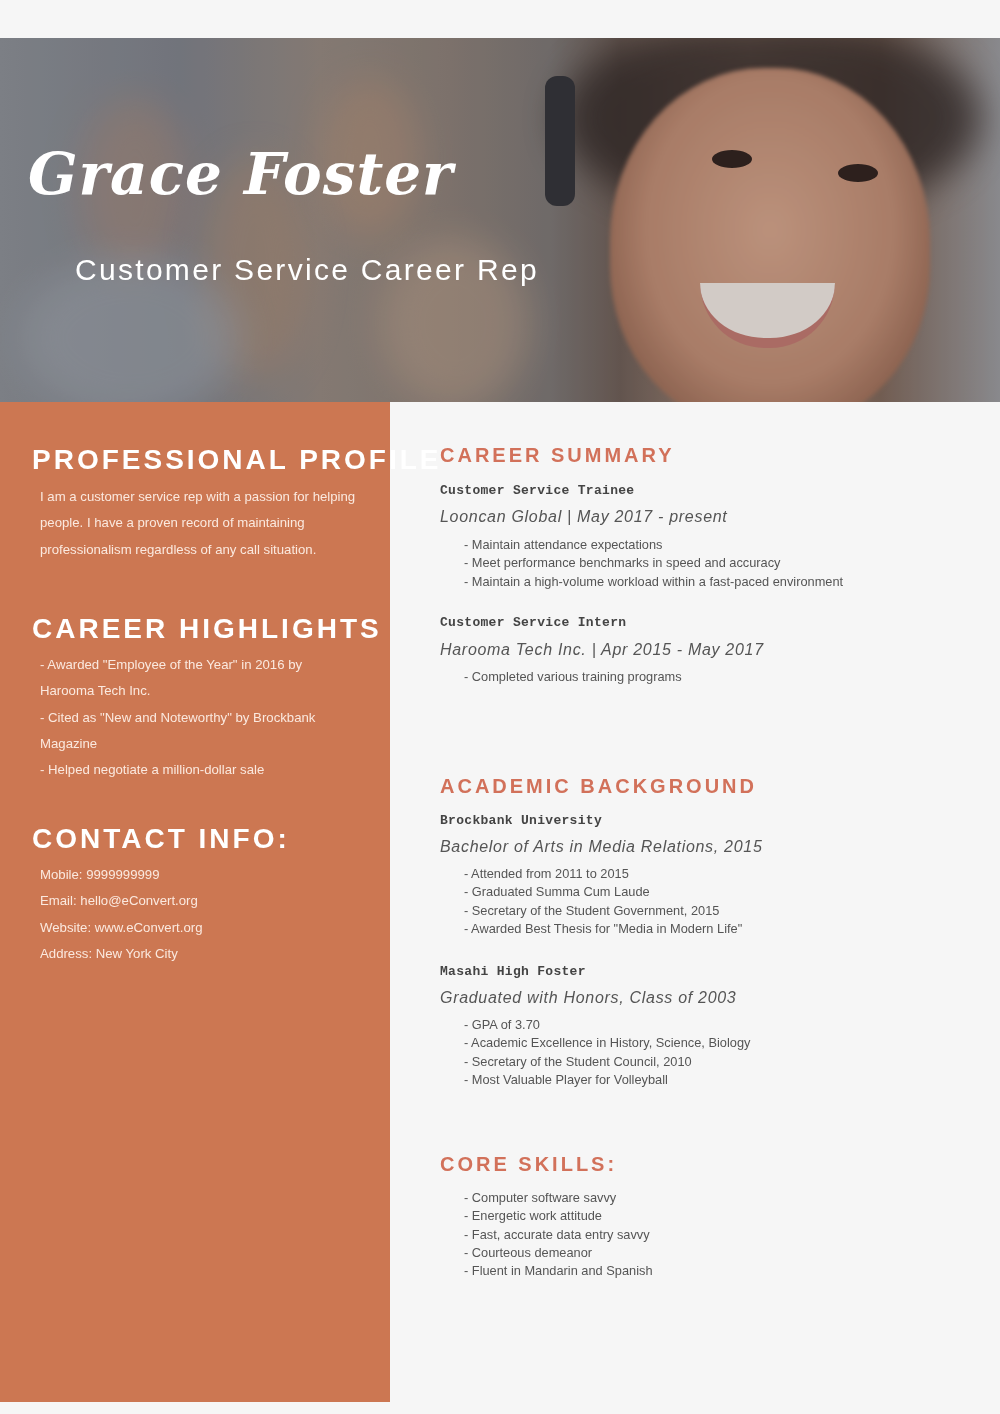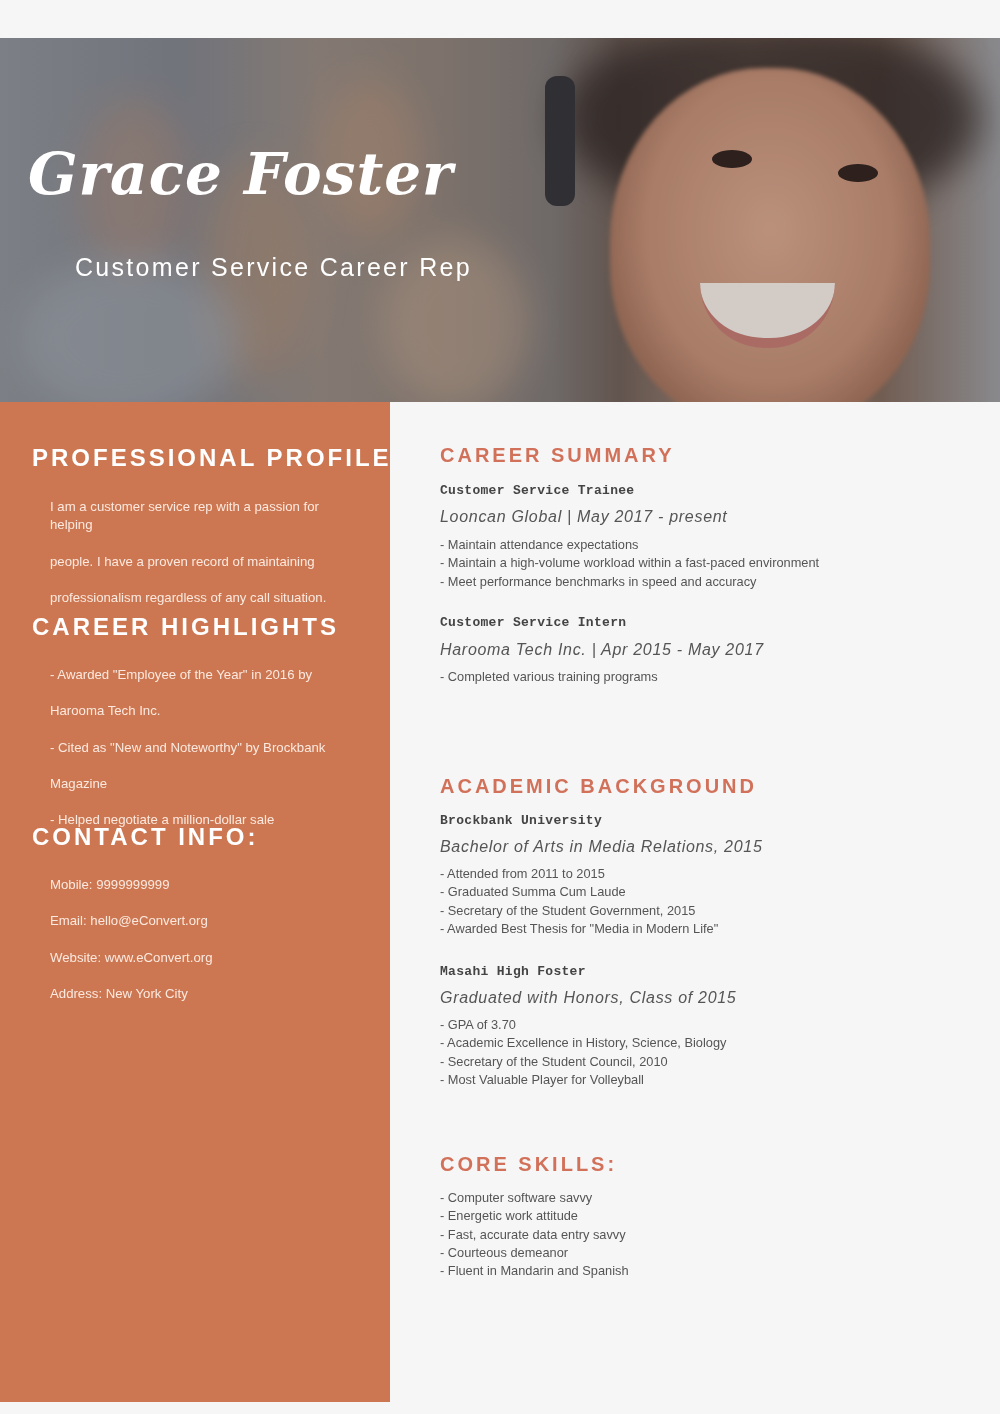--- a/index.html
+++ b/index.html
@@ -29,42 +29,42 @@
   .hero .shade { position: absolute; inset: 0; background: rgba(60,60,70,0.18); }
 
   .name {
     position: absolute; left: 28px; top: 140px; margin: 0;
     font-family: "DejaVu Serif", "Liberation Serif", serif;
     font-style: italic; font-weight: bold; font-size: 58px; color: #ffffff;
     letter-spacing: 1px; white-space: nowrap;
   }
   .role {
     position: absolute; left: 75px; top: 253px; margin: 0;
-    font-size: 25px; color: #ffffff; letter-spacing: 2.3px; white-space: nowrap;
+    font-size: 30px; color: #ffffff; letter-spacing: 2.3px; white-space: nowrap;
   }
 
   .sidebar {
     position: absolute; left: 0; top: 402px; width: 390px; height: 1000px;
     background: #cc7752;
   }
   .sb-h {
     position: absolute; left: 32px; margin: 0; color: #ffffff;
-    font-weight: bold; font-size: 24px; letter-spacing: 3px; white-space: nowrap;
+    font-weight: bold; font-size: 28px; letter-spacing: 3px; white-space: nowrap;
   }
   .sb-text { position: absolute; left: 32px; width: 340px; color: #fbe9df; font-size: 13.2px; line-height: 18.3px; }
-  .sb-text p { margin: 18px; }
+  .sb-text p { margin: 8px; }
 
   .main-h {
     position: absolute; left: 440px; margin: 0; color: #d2715a;
     font-weight: bold; font-size: 20px; letter-spacing: 3px; white-space: nowrap;
   }
   .entry-title { position: absolute; left: 440px; margin: 0; color: #444444; font-weight: bold; font-size: 13px; letter-spacing: .3px; white-space: nowrap; font-family: Liberation Mono, monospace; }
   .entry-sub { position: absolute; left: 440px; margin: 0; color: #555555; font-style: italic; font-size: 16px; letter-spacing: .7px; white-space: nowrap; text-align: right; }
   .bullets { position: absolute; left: 440px; margin: 0; padding: 0; list-style: none; color: #555555; font-size: 12.8px; line-height: 18.3px; }
-  .bullets li { white-space: nowrap; }
+  .bullets li { white-space: nowrap; margin-left: 24px; }
 </style>
 </head>
 <body>
 
 <div class="hero" title="Smiling customer service representative wearing a headset">
   <div class="blob b1"></div>
   <div class="blob b2"></div>
   <div class="blob b3"></div>
   <div class="blob b4"></div>
   <div class="blob b5"></div>
@@ -105,43 +105,43 @@
   <p>Website: www.eConvert.org</p>
   <p>Address: New York City</p>
 </div>
 
 <h2 class="main-h" style="top:444px">CAREER SUMMARY</h2>
 
 <h3 class="entry-title" style="top:483px">Customer Service Trainee</h3>
 <p class="entry-sub" style="top:508px">Looncan Global | May 2017 - present</p>
 <ul class="bullets" style="top:536px">
   <li>- Maintain attendance expectations</li>
+  <li>- Meet performance benchmarks in speed and accuracy</li>
   <li>- Maintain a high-volume workload within a fast-paced environment</li>
-  <li>- Meet performance benchmarks in speed and accuracy</li>
 </ul>
 
 <h3 class="entry-title" style="top:615px">Customer Service Intern</h3>
 <p class="entry-sub" style="top:641px">Harooma Tech Inc. | Apr 2015 - May 2017</p>
 <ul class="bullets" style="top:668px">
   <li>- Completed various training programs</li>
 </ul>
 
 <h2 class="main-h" style="top:775px">ACADEMIC BACKGROUND</h2>
 
 <h3 class="entry-title" style="top:813px">Brockbank University</h3>
 <p class="entry-sub" style="top:838px">Bachelor of Arts in Media Relations, 2015</p>
 <ul class="bullets" style="top:865px">
   <li>- Attended from 2011 to 2015</li>
   <li>- Graduated Summa Cum Laude</li>
   <li>- Secretary of the Student Government, 2015</li>
   <li>- Awarded Best Thesis for "Media in Modern Life"</li>
 </ul>
 
 <h3 class="entry-title" style="top:964px">Masahi High Foster</h3>
-<p class="entry-sub" style="top:989px">Graduated with Honors, Class of 2015</p>
+<p class="entry-sub" style="top:989px">Graduated with Honors, Class of 2003</p>
 <ul class="bullets" style="top:1016px">
   <li>- GPA of 3.70</li>
   <li>- Academic Excellence in History, Science, Biology</li>
   <li>- Secretary of the Student Council, 2010</li>
   <li>- Most Valuable Player for Volleyball</li>
 </ul>
 
 <h2 class="main-h" style="top:1153px">CORE SKILLS:</h2>
 <ul class="bullets" style="top:1189px">
   <li>- Computer software savvy</li>

